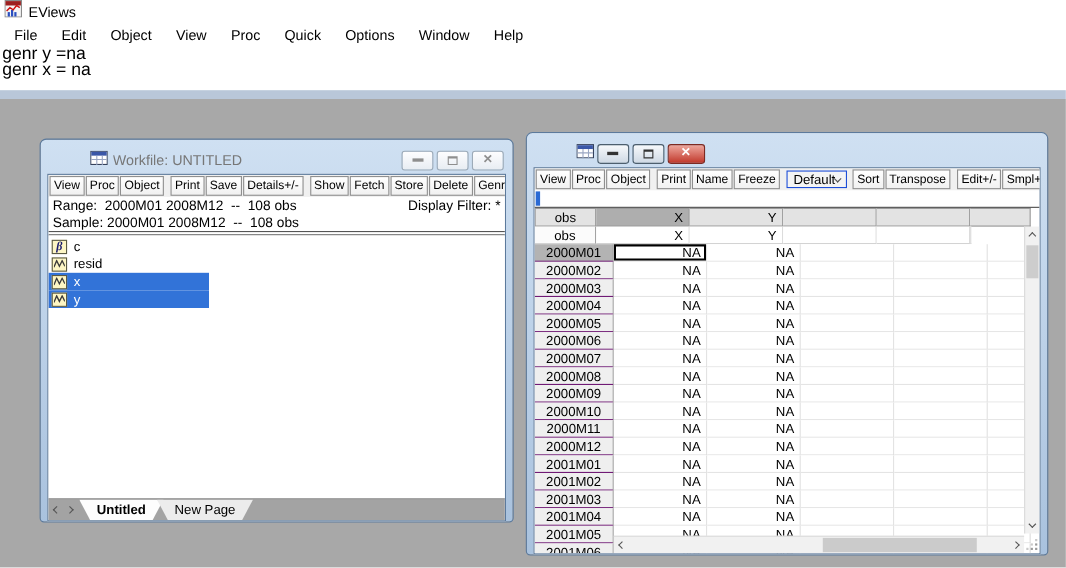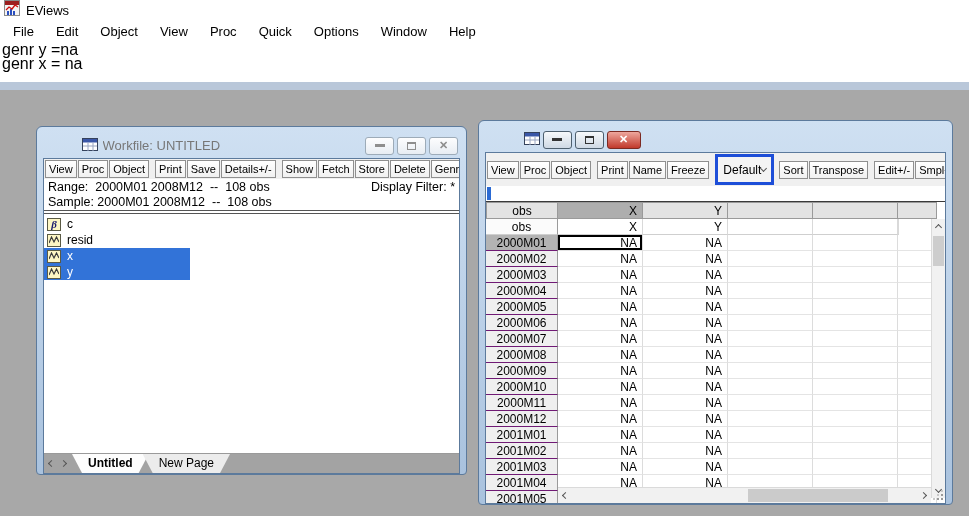--- a/index.html
+++ b/index.html
@@ -34,21 +34,21 @@
   .glyph-min { width:10px; height:3px; background:currentColor; display:block; }
   .glyph-max { width:9px; height:8px; border:1px solid currentColor; border-top:2px solid currentColor; display:block; }
   .glyph-x { font-size:11px; font-weight:bold; line-height:1; }
   .win-content { background:#f0f0f0; border:1px solid #5c7a9c; position:relative; overflow:hidden; }
 
   
   .toolbar { display:flex; align-items:center; padding:1px 1px; background:#f0f0f0; }
   .tgroup { display:flex; margin-right:5px; }
   .tbtn { border:1px solid #8f8f8f; background:linear-gradient(#ffffff,#f1f1f1);
           font-size:11px; padding:2px 3px; margin-right:1px; white-space:nowrap; cursor:default; }
-  .dropdown { width:112px; height:31px; border:3px solid #1d4ed8; background:#f4f4f4;
+  .dropdown { width:112px; height:16px; border:1px solid #1d4ed8; background:#f4f4f4;
               font-size:12px; display:flex; align-items:center; justify-content:space-between;
               padding:0 5px; margin-right:5px; }
 
   
   .chev { display:inline-block; width:5px; height:5px; border-left:1px solid #555; border-bottom:1px solid #555; }
   .chev.down { transform:rotate(-45deg); margin-top:-2px; }
   .chev.up { transform:rotate(135deg); margin-top:2px; }
   .chev.left { transform:rotate(45deg); }
   .chev.right { transform:rotate(225deg); }
 
@@ -84,21 +84,21 @@
 
   
   .grid { position:relative; flex:1; background:#fff; overflow:hidden; }
   .cols { width:451px; }
   .grow { display:flex; height:16px; }
   .grow.hdr { height:17px; }
   .hcell { border:1px solid #9a9a9a; border-left:none; background:#e3e3e3; font-size:12px;
            display:flex; align-items:center; flex:none; }
   .hcell:first-child { border-left:1px solid #9a9a9a; }
   .hcell.sel { background:#aeaeae; }
-  .c-obs { width:72px; justify-content:center;text-align:center; }
+  .c-obs { width:56px; justify-content:center;text-align:center; }
   .c-val { width:85px; justify-content:flex-end; padding-right:5px; }
   .c-fill { flex:1; }
   .lcell { background:#fff; border-right:1px solid #d9d9d9; border-bottom:1px solid #cfcfcf;
            font-size:12px; display:flex; align-items:center; flex:none; }
   .lcell.c-obs { background:#fbfbfb; border-right:1px solid #9a9a9a; }
   .ocell { width:72px; background:#efefef; border-right:1px solid #9a9a9a; border-bottom:1px solid #701a75;
            font-size:12px; display:flex; align-items:center; justify-content:center; flex:none; }
   .dcell { width:85px; background:#fff; border-right:1px solid #dcdcdc; border-bottom:1px solid #e4e4e4;
            font-size:12px; display:flex; align-items:center; justify-content:flex-end; padding-right:5px; flex:none; }
   .dcell.c-fill { flex:1; }

